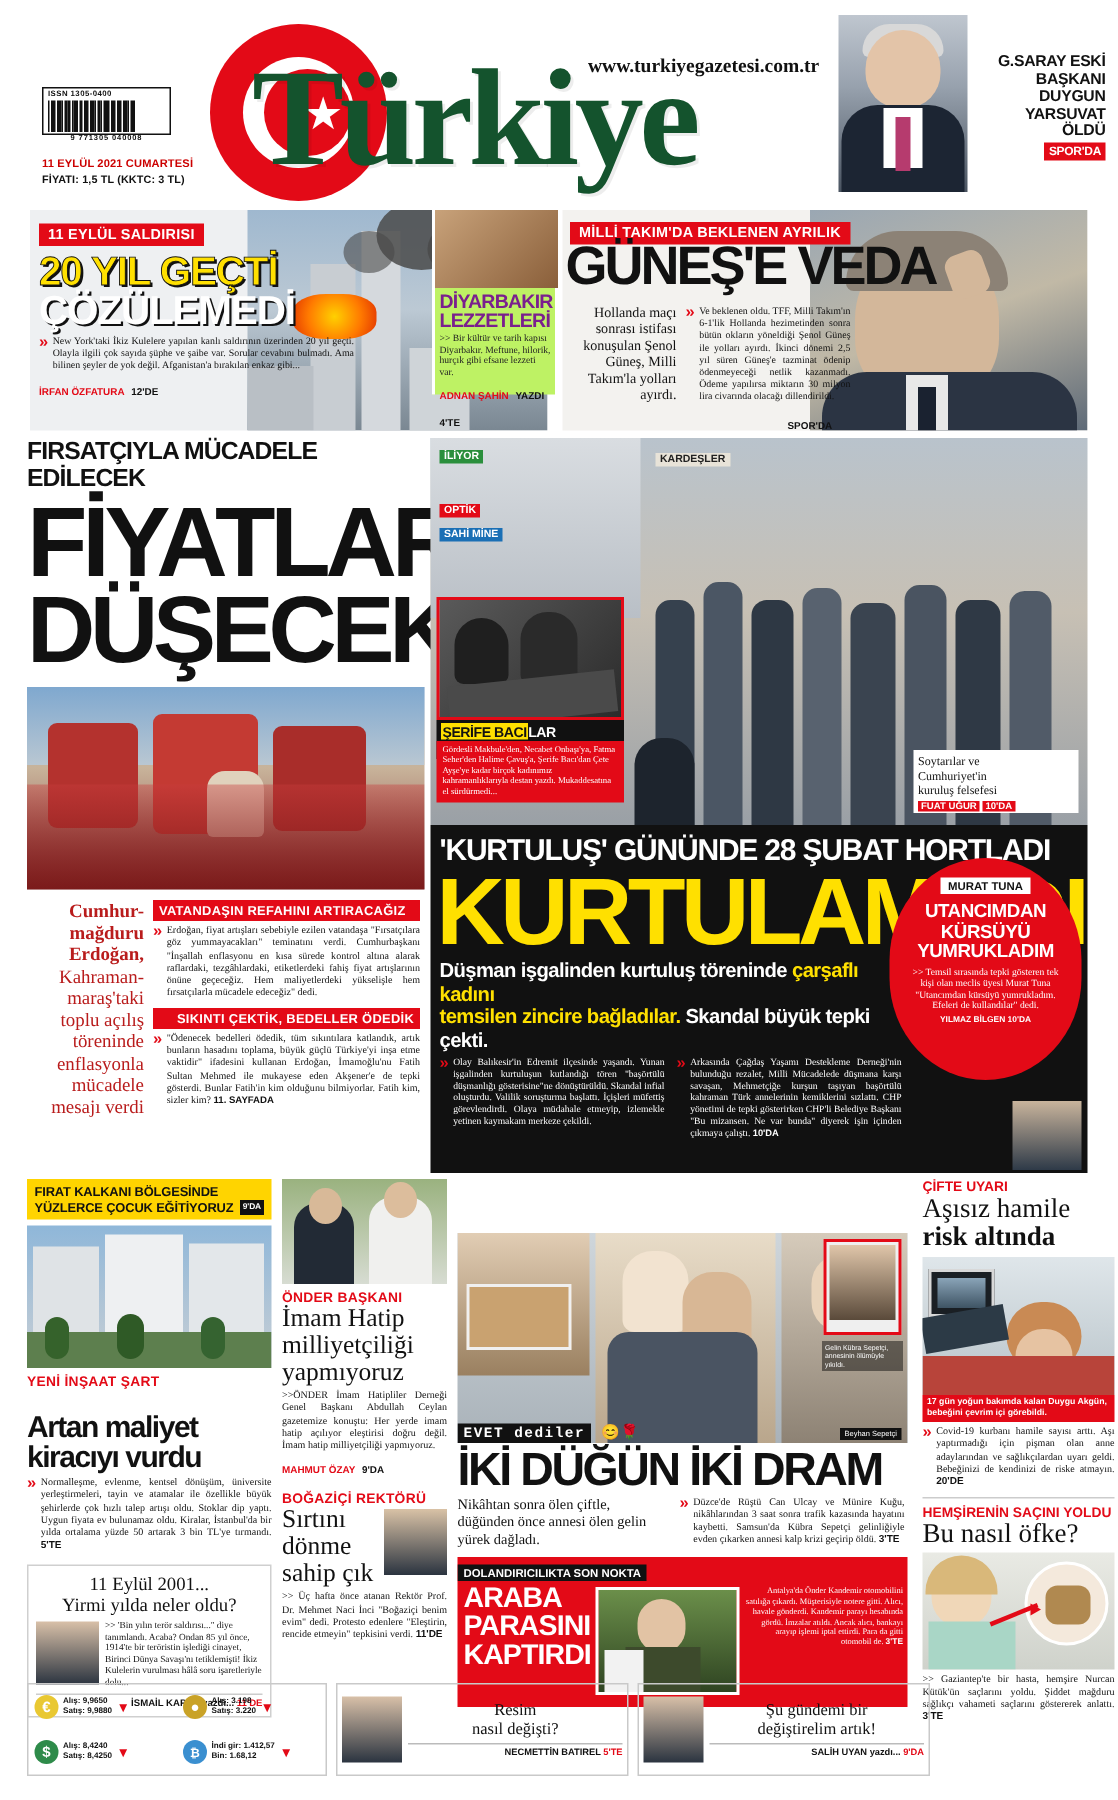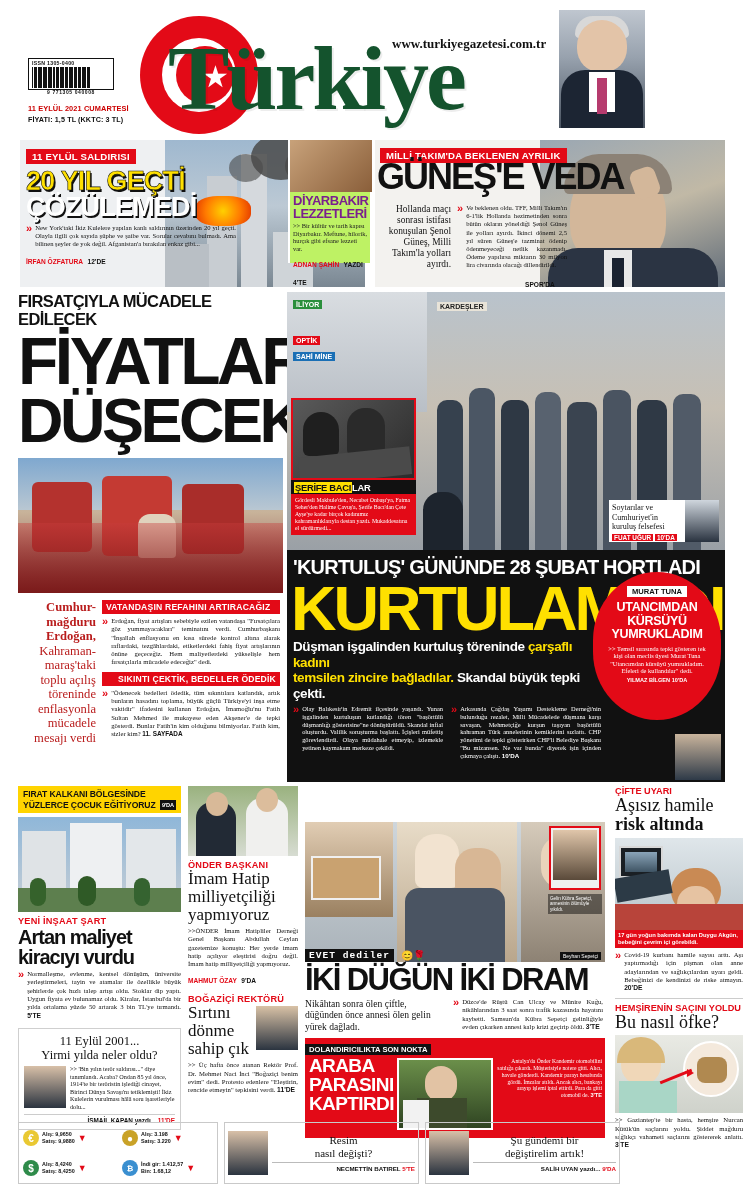--- a/index.html
+++ b/index.html
@@ -99,21 +99,21 @@
 
   
   .center-photo { position:absolute; left:287px; top:292px; width:438px; height:258px;
     background:linear-gradient(180deg,#b9c3cc 0%, #c7c0b4 45%, #9aa0a6 100%); overflow:hidden;}
   .cp-shop { position:absolute; left:0; top:0; width:140px; height:120px; background:linear-gradient(180deg,#d9dde1,#b9bfc6);}
   .cp-sign { position:absolute; background:#2a8f3c; color:#fff; font-size:7px; font-weight:bold; padding:1px 3px;}
   .cp-person { position:absolute; bottom:0; background:#3a4450; border-radius:10px 10px 0 0;}
   .inset-photo { position:absolute; left:4px; top:106px; width:125px; height:82px; border:2px solid #e30a17; background:linear-gradient(135deg,#5a5a5a,#2b2b2b); overflow:hidden;}
   .inset-cap { position:absolute; left:4px; top:188px; width:125px; background:#111; color:#fff; font-size:9.4px; font-weight:bold; padding:2px 3px; letter-spacing:-.3px;}
   .inset-body { position:absolute; left:4px; top:202px; width:125px; background:#e30a17; color:#fff; font-size:5.8px; line-height:7px; padding:3px 4px; font-family:"Liberation Serif",serif;}
-  .fuat-box { position:absolute; right:6px; bottom:8px; width:110px; background:#fff; display:flex;}
+  .fuat-box { position:absolute; right:6px; bottom:8px; width:110px; background:#fff; display:flex;flex-direction:column;}
   .fuat-txt { flex:1; padding:3px 3px 1px; }
   .fuat-txt p { font-size:8px; line-height:9.6px; color:#111; font-family:"Liberation Serif",serif;}
   .fuat-name { font-size:6.4px; font-weight:bold; color:#111; margin-top:2px;}
   .fuat-name span { background:#e30a17; color:#fff; padding:0 2px; }
   .fuat-img { width:34px; background:linear-gradient(#cfd6dd,#2a3340);}
 
   
   .kb { position:absolute; left:287px; top:550px; width:438px; height:232px; background:#111; color:#fff; overflow:hidden;}
   .kb-over { font-size:20px; font-weight:bold; color:#fff; letter-spacing:-.8px; padding:6px 6px 0;}
   .kb-mega { font-size:63px; font-weight:bold; color:#ffe000; line-height:58px; letter-spacing:-3px; padding:0 4px;}
@@ -228,20 +228,28 @@
     <div class="site-url">www.turkiyegazetesi.com.tr</div>
 
     <div class="corner-photo">
       <div class="cp-hair"></div>
         <div class="cp-head"></div>
         <div class="cp-body"></div>
       <div class="cp-shirt"></div>
         <div class="cp-tie"></div>
     </div>
 
+    <div class="corner-text">
+      <div>G.SARAY ESKİ</div>
+      <div>BAŞKANI</div>
+      <div>DUYGUN</div>
+      <div>YARSUVAT</div>
+      <div>ÖLDÜ</div>
+      <div><span class="sport">SPOR'DA</span></div>
+    </div>
   </div>
 
   <div class="topband">
 
     <div class="tb-left">
       <div class="tb-left-img">
         <div class="tower" style="left:42px;top:36px;width:30px;height:111px;"></div>
         <div class="tower" style="left:76px;top:14px;width:26px;height:133px;background:#d5d9dd;"></div>
         <div class="smoke" style="left:86px;top:-6px;width:60px;height:46px;"></div>
         <div class="smoke" style="left:120px;top:6px;width:54px;height:40px;"></div>
@@ -421,21 +429,21 @@
       <div class="photo-gen" style="height:95px;margin-top:4px;position:relative;overflow:hidden;">
         <div style="position:absolute;left:4px;top:14px;width:44px;height:62px;background:#dfe3e6;"></div>
         <div style="position:absolute;left:52px;top:6px;width:52px;height:70px;background:#eef0f2;"></div>
         <div style="position:absolute;left:108px;top:12px;width:50px;height:64px;background:#e3e7ea;"></div>
         <div style="position:absolute;left:0;bottom:0;right:0;height:24px;background:#5d7f4e;"></div>
         <div style="position:absolute;left:12px;bottom:6px;width:16px;height:28px;background:#35622b;border-radius:8px;"></div>
         <div style="position:absolute;left:60px;bottom:6px;width:18px;height:30px;background:#2f5a26;border-radius:9px;"></div>
         <div style="position:absolute;left:116px;bottom:6px;width:16px;height:28px;background:#356330;border-radius:8px;"></div>
       </div>
       <div class="kicker-sm" style="margin-top:4px;">YENİ İNŞAAT ŞART</div>
-      <div class="h-med" style="margin-top:1px;">Artan maliyet</div>
+      <div class="h-med" style="margin-top:16px;">Artan maliyet</div>
       <div class="h-med">kiracıyı vurdu</div>
       <div style="display:flex;gap:3px;margin-top:3px;">
         <span class="quote-mark">»</span>
         <span class="body-serif"><span>Normalleşme, evlenme, kentsel dönüşüm, üniversite yerleştirmeleri, tayin ve atamalar ile özellikle büyük şehirlerde çok hızlı talep artışı oldu. Stoklar dip yaptı. Uygun fiyata ev bulunamaz oldu. Kiralar, İstanbul'da bir yılda ortalama yüzde 50 artarak 3 bin TL'ye tırmandı.</span> <b style="font-family:'Liberation Sans',sans-serif;">5'TE</b></span>
       </div>
 
       <div class="mini-box" style="margin-top:8px;">
         <div class="mini-h">11 Eylül 2001...</div>
         <div class="mini-h">Yirmi yılda neler oldu?</div>
         <div style="margin-top:3px;overflow:hidden;">

